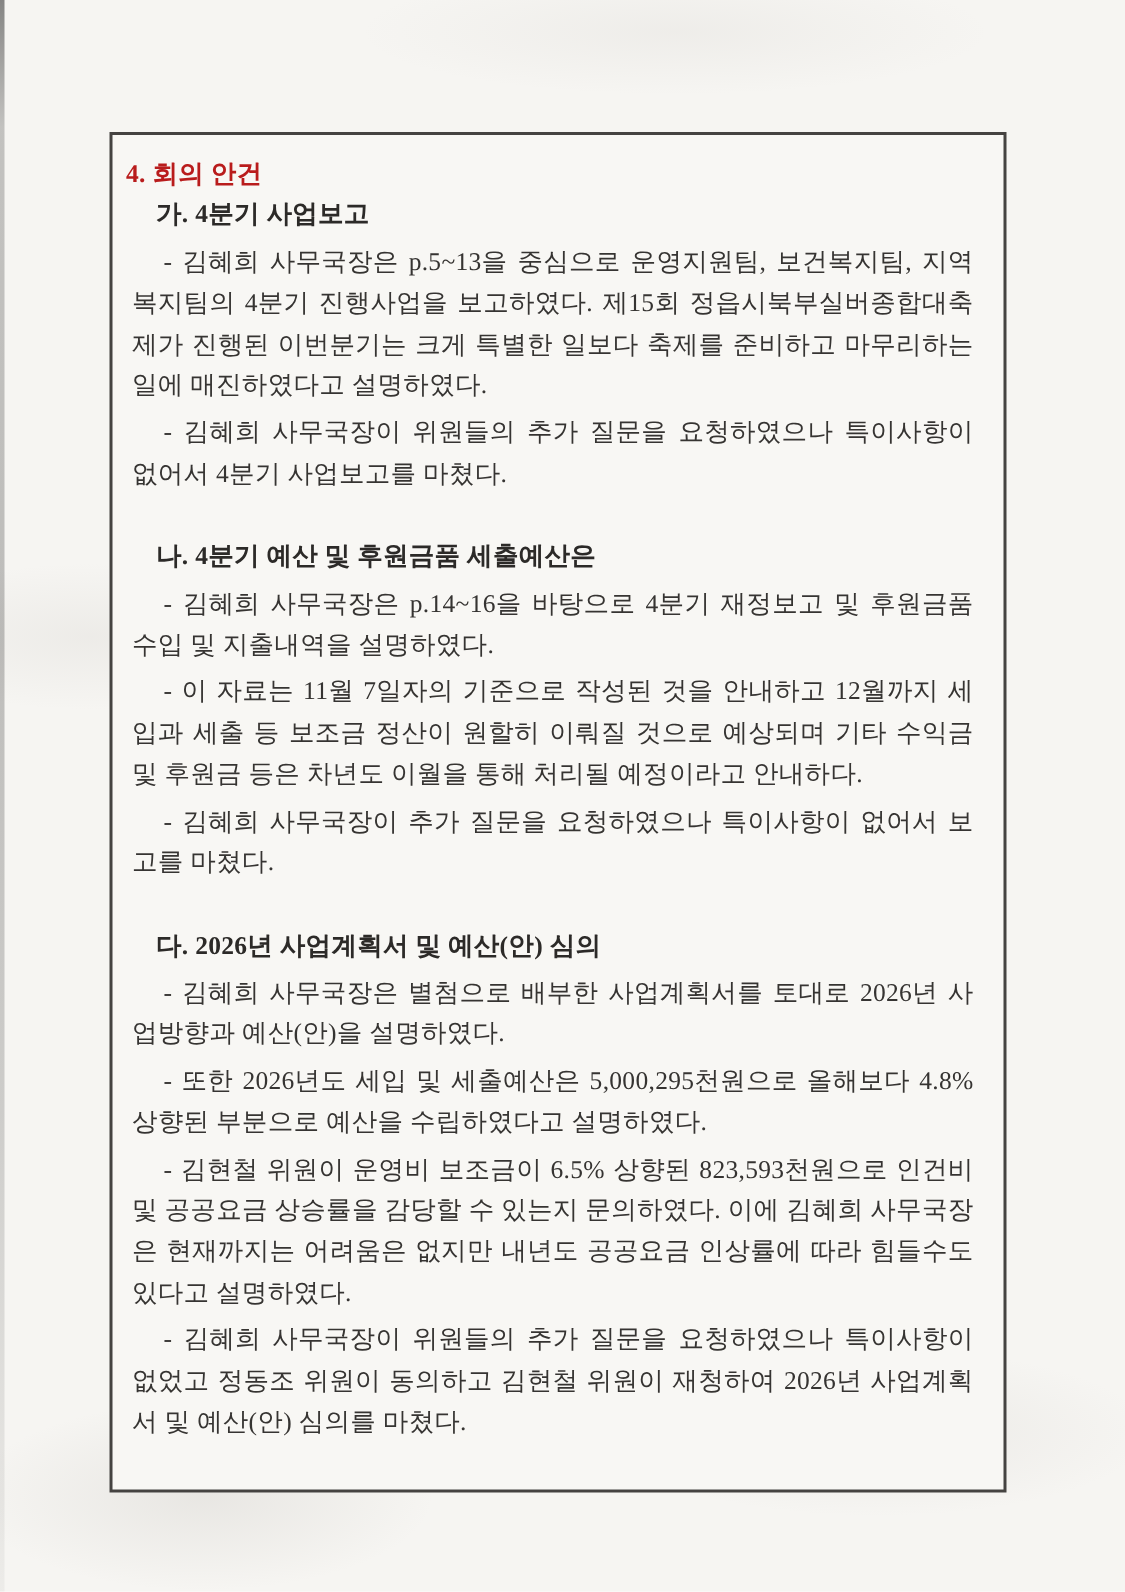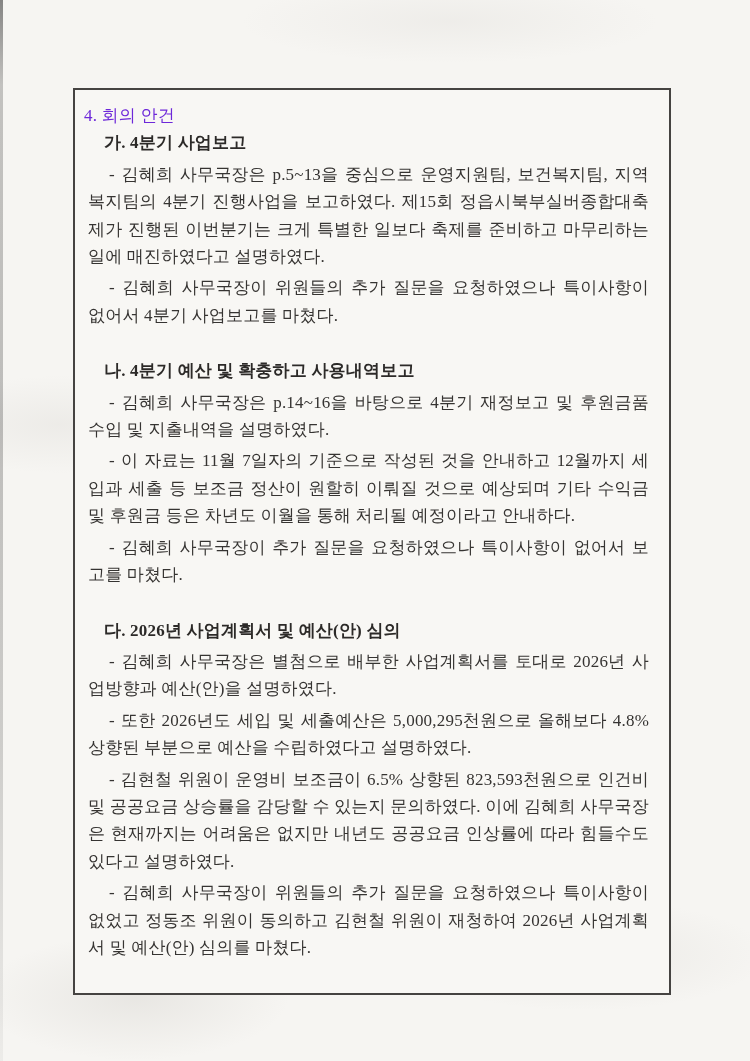--- a/index.html
+++ b/index.html
@@ -48,22 +48,22 @@
     border: 2px solid #454341;
     background: #f8f7f4;
     padding: 12px 16px 0 9px;
     overflow: hidden;
     color: #363432;
     font-size: 17px;
     line-height: 27.4px;
     letter-spacing: 0.2px;
   }
   .doc-title {
-    font-weight: normal;
-    color: #6d28d9;
+    font-weight: bold;
+    color: #b91c1c;
   }
   .section-heading {
     font-weight: bold;
     color: #2c2a28;
     margin-left: 20px;
   }
   .section + .section {
     margin-top: 28px;
   }
   .para {
@@ -82,21 +82,21 @@
 
     <div class="doc-title">4. 회의 안건</div>
 
     <div class="section">
       <div class="section-heading">가. 4분기 사업보고</div>
       <p class="para">- 김혜희 사무국장은 p.5~13을 중심으로 운영지원팀, 보건복지팀, 지역복지팀의 4분기 진행사업을 보고하였다. 제15회 정읍시북부실버종합대축제가 진행된 이번분기는 크게 특별한 일보다 축제를 준비하고 마무리하는 일에 매진하였다고 설명하였다.</p>
       <p class="para">- 김혜희 사무국장이 위원들의 추가 질문을 요청하였으나 특이사항이 없어서 4분기 사업보고를 마쳤다.</p>
     </div>
 
     <div class="section">
-      <div class="section-heading">나. 4분기 예산 및 확충하고 사용내역보고</div>
+      <div class="section-heading">나. 4분기 예산 및 후원금품 세출예산은</div>
       <p class="para">- 김혜희 사무국장은 p.14~16을 바탕으로 4분기 재정보고 및 후원금품 수입 및 지출내역을 설명하였다.</p>
       <p class="para">- 이 자료는 11월 7일자의 기준으로 작성된 것을 안내하고 12월까지 세입과 세출 등 보조금 정산이 원할히 이뤄질 것으로 예상되며 기타 수익금 및 후원금 등은 차년도 이월을 통해 처리될 예정이라고 안내하다.</p>
       <p class="para">- 김혜희 사무국장이 추가 질문을 요청하였으나 특이사항이 없어서 보고를 마쳤다.</p>
     </div>
 
     <div class="section">
       <div class="section-heading">다. 2026년 사업계획서 및 예산(안) 심의</div>
       <p class="para">- 김혜희 사무국장은 별첨으로 배부한 사업계획서를 토대로 2026년 사업방향과 예산(안)을 설명하였다.</p>
       <p class="para">- 또한 2026년도 세입 및 세출예산은 5,000,295천원으로 올해보다 4.8% 상향된 부분으로 예산을 수립하였다고 설명하였다.</p>
       <p class="para">- 김현철 위원이 운영비 보조금이 6.5% 상향된 823,593천원으로 인건비 및 공공요금 상승률을 감당할 수 있는지 문의하였다. 이에 김혜희 사무국장은 현재까지는 어려움은 없지만 내년도 공공요금 인상률에 따라 힘들수도 있다고 설명하였다.</p>

